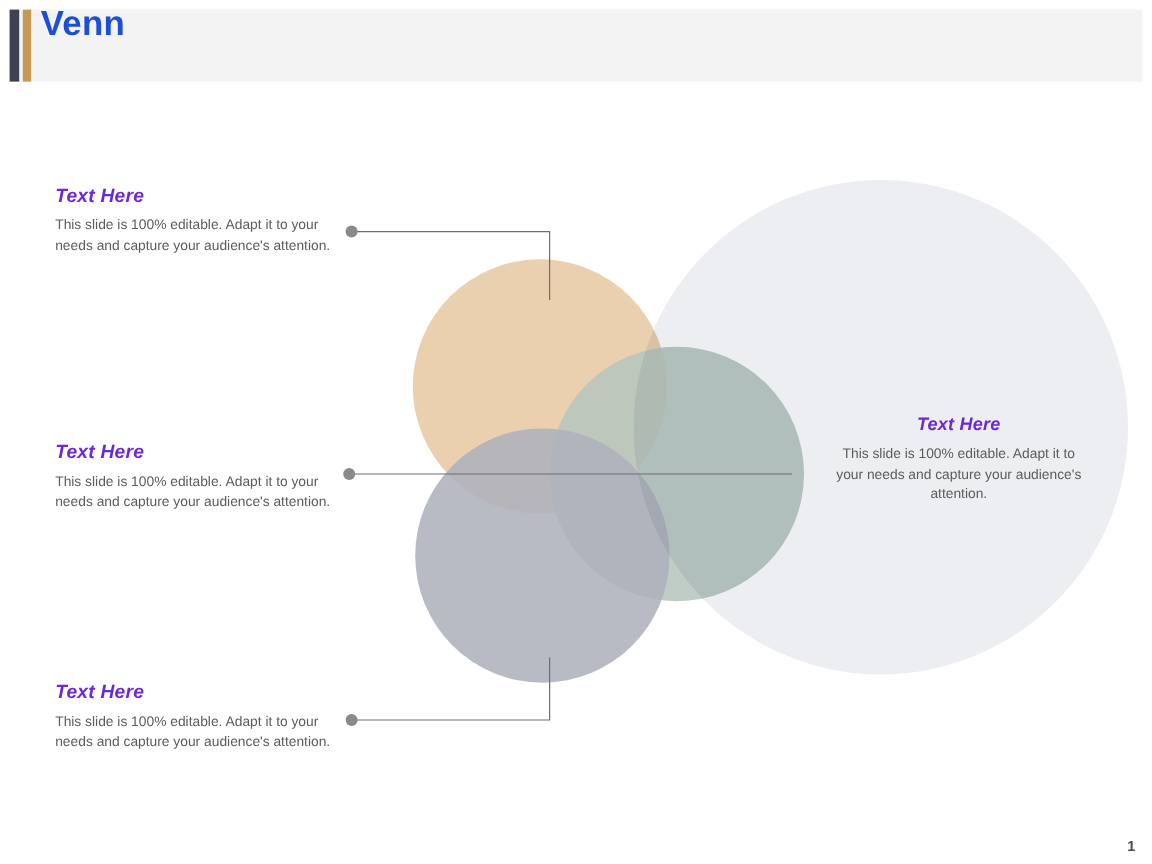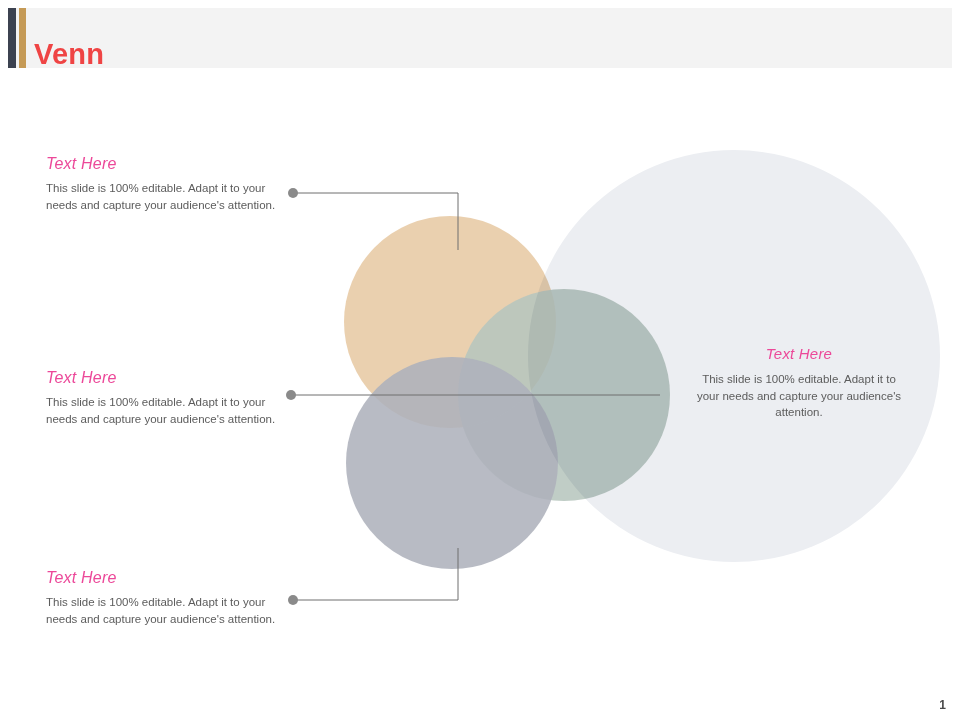--- a/index.html
+++ b/index.html
@@ -41,24 +41,24 @@
     position: absolute;
     left: 19px;
     top: 8px;
     width: 7px;
     height: 60px;
     background: #c59a56;
   }
   .title-text {
     position: absolute;
     left: 34px;
-    top: 34px;
+    top: 0;
     font-size: 29px;
     font-weight: bold;
-    color: #ef4444;
+    color: #1d4ed8;
     letter-spacing: 0.2px;
     line-height: 40px;
   }
 
   
   .venn-stage {
     position: absolute;
     left: 0;
     top: 70px;
     width: 960px;
@@ -82,23 +82,23 @@
     pointer-events: none;
   }
 
   
   .tb {
     position: absolute;
     width: 232px;
   }
   .tb-head {
     font-size: 16px;
-    font-weight: normal;
+    font-weight: bold;
     font-style: italic;
-    color: #ec4899;
+    color: #6d28d9;
     margin: 0 0 7px 0;
     letter-spacing: 0.2px;
   }
   .tb-body {
     font-size: 11.5px;
     color: #5c5c5c;
     line-height: 16.5px;
     margin: 0;
   }
   .tb-left-1 { left: 46px; top: 155px; }

